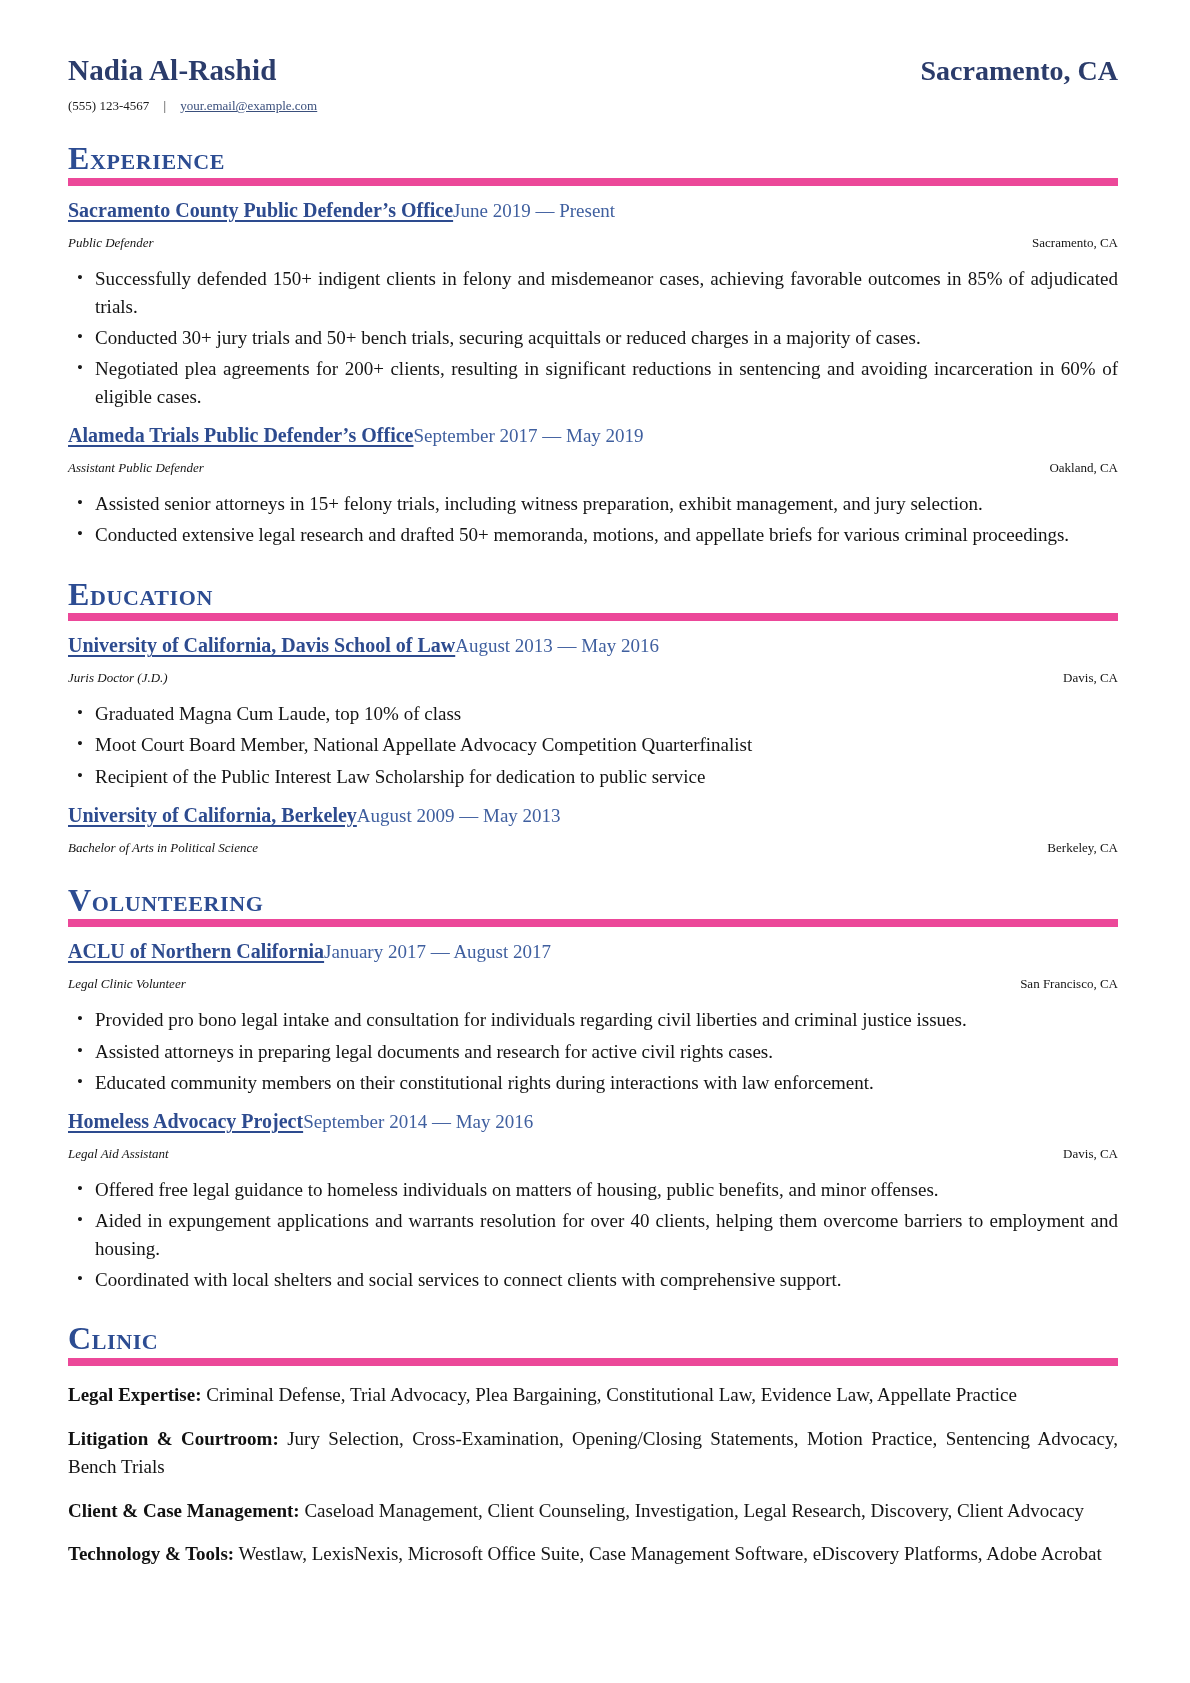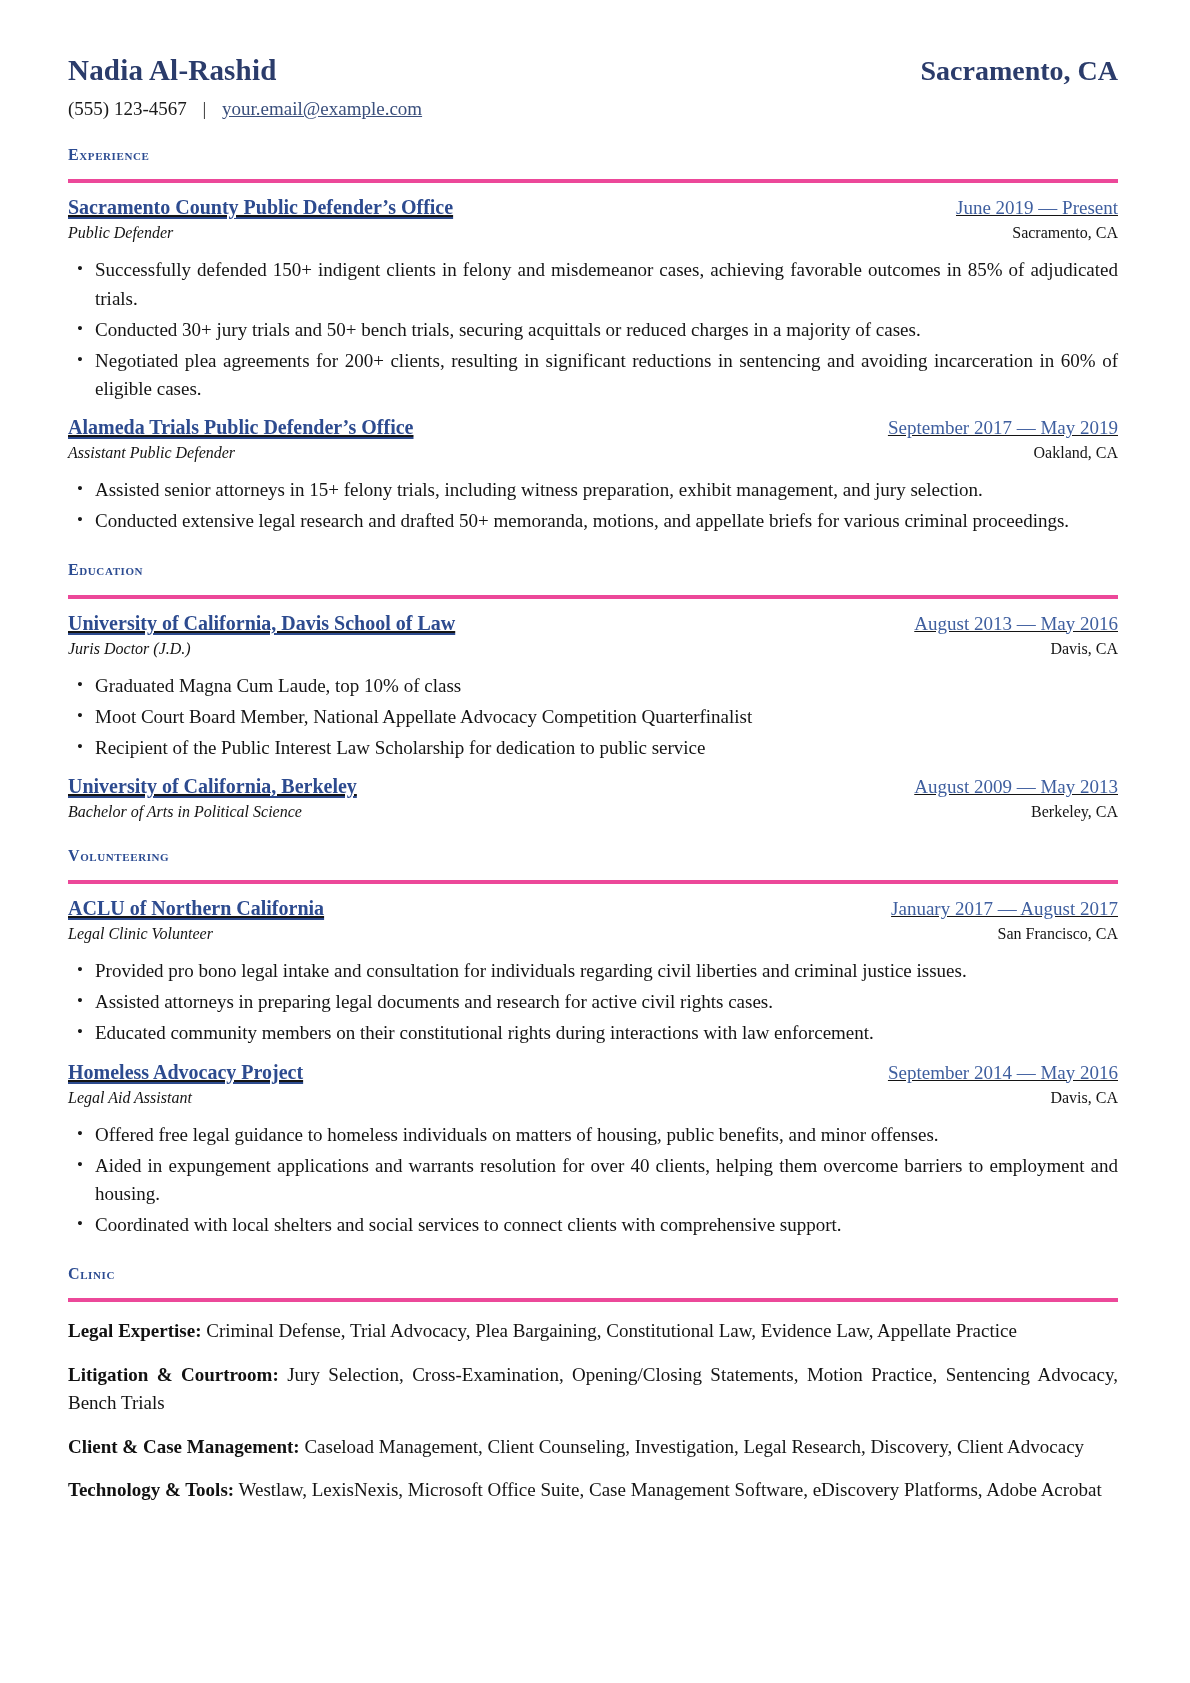--- a/index.html
+++ b/index.html
@@ -15,45 +15,45 @@
     padding:54px 72px 40px 68px;
     background:#ffffff;
   }
 
   
   .name-row { display:flex; justify-content:space-between; align-items:baseline; }
   .person-name {
     margin:0; font-size:29px; font-weight:700; color:#2b3c6b; letter-spacing:0.2px;
   }
   .header-location { font-size:28px; font-weight:700; color:#2b3c6b; }
-  .contact-row { margin-top:11px; font-size:19px; color:#1a1a1a; }
+  .contact-row { margin-top:11px; font-size:13px; color:#1a1a1a; }
   .contact-sep { margin:0 11px; color:#333333; }
   .email-link { color:#3a4f7c; text-decoration:underline; cursor:pointer; }
 
   
   .section-title {
     margin:26px 0 6px 0;
-    font-size:16px; font-weight:700;
+    font-size:32px; font-weight:700;
     font-variant:small-caps; letter-spacing:0.6px;
     color:#2c4c92;
-    border-bottom:4px solid #ec4899;
-    padding-bottom:15px;
+    border-bottom:8px solid #ec4899;
+    padding-bottom:1px;
     line-height:1.15;
   }
 
   
   .entry { margin-top:13px; }
-  .entry-head { display:flex; justify-content:space-between; align-items:baseline;text-decoration:underline; }
+  .entry-head { display:flex; justify-content:flex-start; align-items:baseline; }
   .org-link {
     font-size:20px; font-weight:700; color:#2d4b8f;
     text-decoration:underline; text-decoration-thickness:1.5px; text-underline-offset:3px;
     cursor:pointer;
   }
   .entry-date { font-size:19px; color:#3f5f9f; white-space:nowrap; }
-  .entry-sub { display:flex; justify-content:space-between; align-items:center; font-size:16px; margin-top:5px; }
+  .entry-sub { display:flex; justify-content:space-between; align-items:center; font-size:13px; margin-top:13px; }
   .entry-role { font-style:italic; }
   .entry-place { }
 
   ul.bullets { margin:14px 0 2px 0; padding-left:27px; list-style:none; }
   ul.bullets li {
     position:relative;
     font-size:19px; line-height:1.48;
     text-align:justify;
     margin:3px 0;
   }

